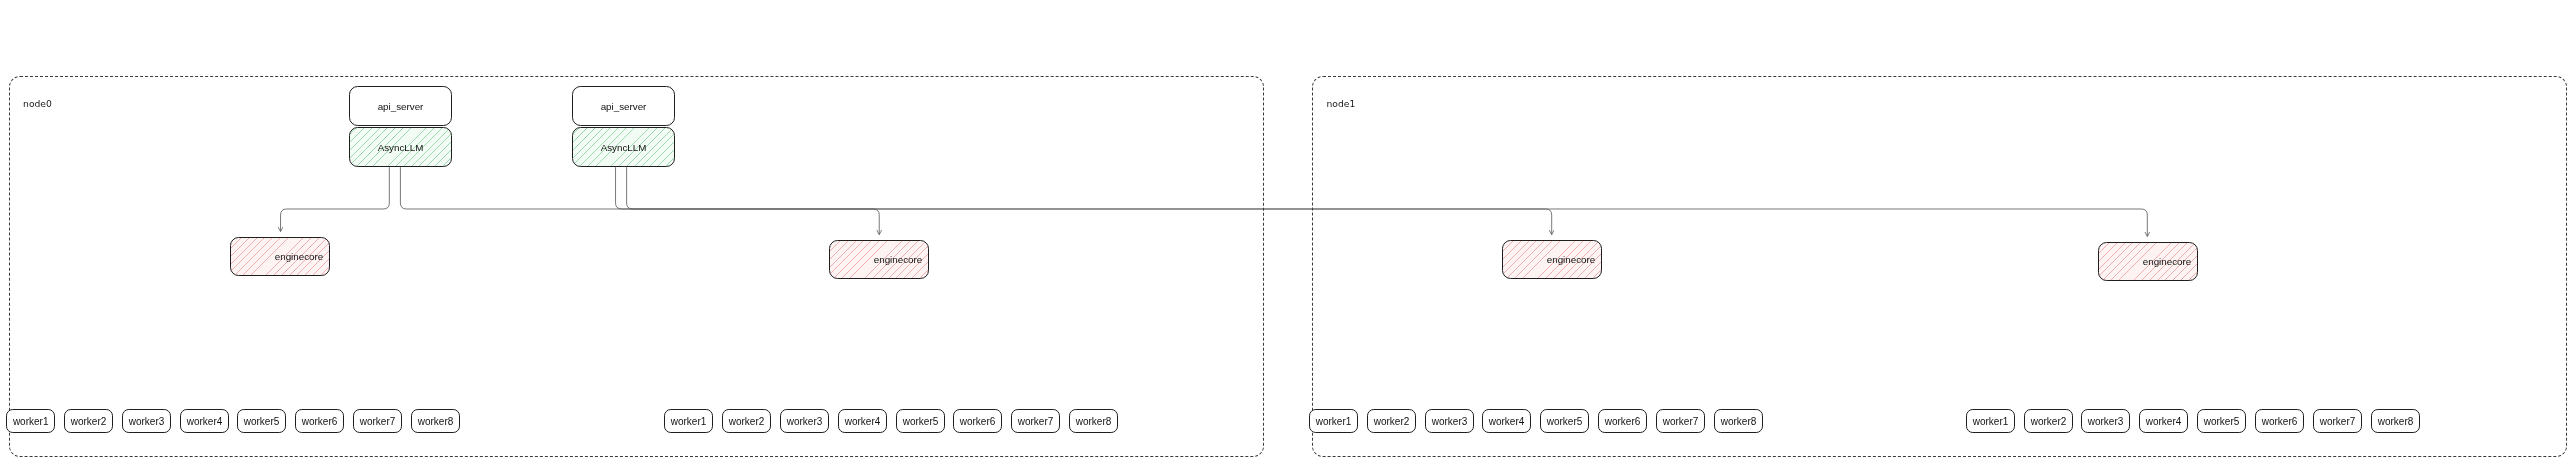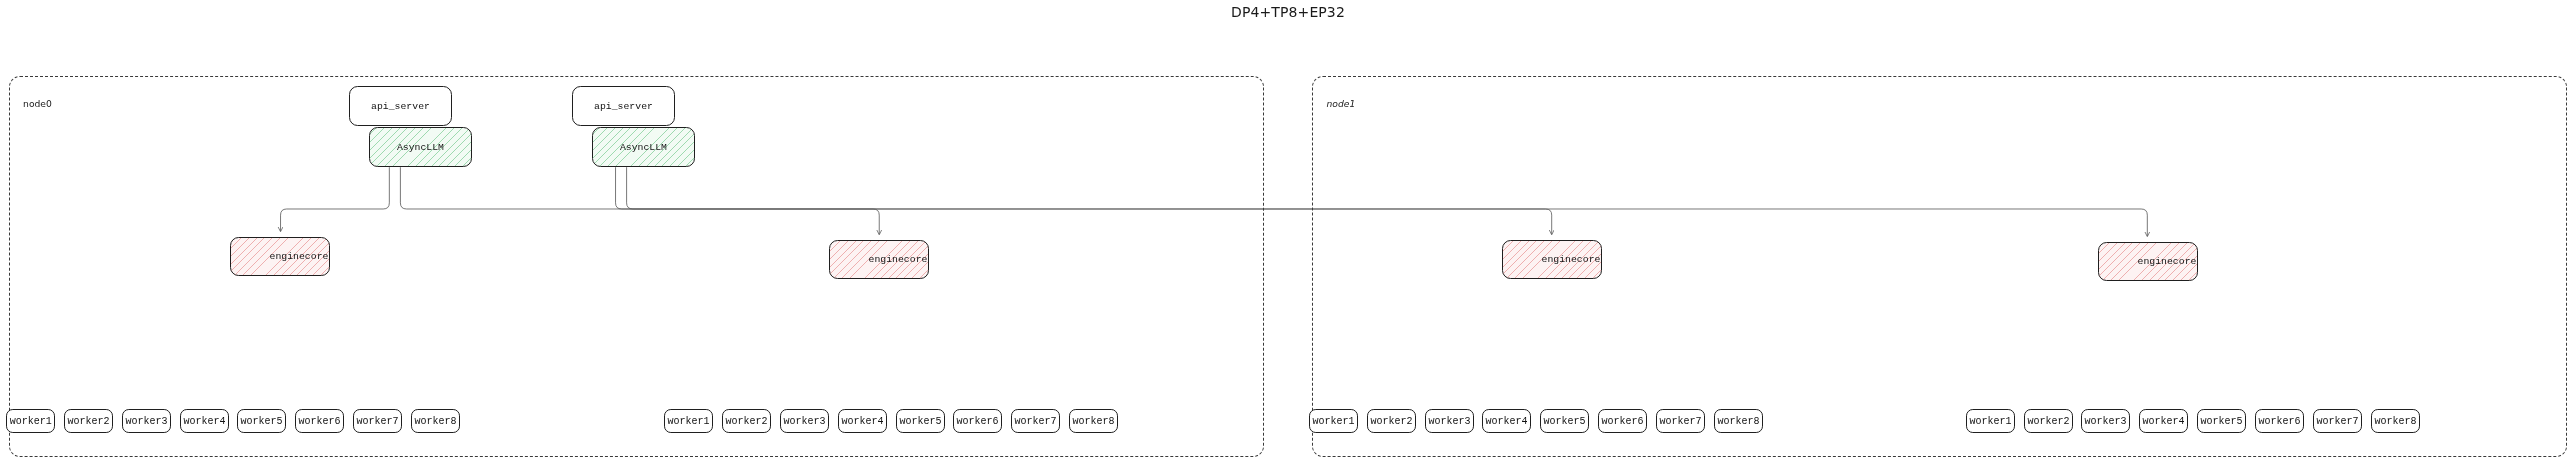--- a/index.html
+++ b/index.html
@@ -55,36 +55,35 @@
     box-sizing: border-box;
     border: 1.2px solid #1f1f1f;
     border-radius: 8.6px;
     display: flex;
     align-items: center;
     justify-content: center;
     font-size: 9.8px;
     color: #111111;
     background: #ffffff;
     white-space: nowrap;
-    font-family: Liberation Mono, monospace;
+    font-family: Liberation Sans, sans-serif;
   }
   .box-api {
     background: #ffffff;
   }
   
   .box-async {
     background-color: #f2fbf4;
     background-image: repeating-linear-gradient(
       -45deg,
       rgba(90, 190, 120, 0.55) 0px,
       rgba(90, 190, 120, 0.55) 0.7px,
       rgba(0,0,0,0) 0.7px,
       rgba(0,0,0,0) 5.5px
     );
-    margin-left: 20px;
   }
   
   .box-engine {
     background-color: #fdf3f3;
     background-image: repeating-linear-gradient(
       -45deg,
       rgba(226, 120, 120, 0.55) 0px,
       rgba(226, 120, 120, 0.55) 0.7px,
       rgba(0,0,0,0) 0.7px,
       rgba(0,0,0,0) 5.5px
@@ -105,21 +104,20 @@
     width: 2576px;
     height: 469px;
     pointer-events: none;
   }
 </style>
 </head>
 <body>
 
 <div id="canvas">
 
-  <div class="diagram-title">DP4+TP8+EP32</div>
 
   <svg id="edges" viewBox="0 0 4188 763" width="2576" height="469" xmlns="http://www.w3.org/2000/svg">
       <defs>
         <marker id="ah" markerWidth="10" markerHeight="10" refX="7" refY="4" orient="auto" markerUnits="userSpaceOnUse">
           <path d="M0,0 L8,4 L0,8" fill="none" stroke="#555555" stroke-width="1.2"></path>
         </marker>
       </defs>
       <path d="M 632 272 L 632 330 Q 632 340 622 340 L 465 340 Q 455 340 455 350 L 455 376" fill="none" stroke="#555555" stroke-width="1.3" marker-end="url(#ah)"></path>
       <path d="M 650 272 L 650 330 Q 650 340 660 340 L 1419 340 Q 1429 340 1429 350 L 1429 381" fill="none" stroke="#555555" stroke-width="1.3" marker-end="url(#ah)"></path>
       <path d="M 1000 272 L 1000 330 Q 1000 340 1010 340 L 2513 340 Q 2523 340 2523 350 L 2523 381" fill="none" stroke="#555555" stroke-width="1.3" marker-end="url(#ah)"></path>
@@ -189,21 +187,21 @@
       </div>
       <div class="box box-worker" style="left: 953px; top: 409px; width: 49px; height: 24px;">
         <span>worker6</span>
       </div>
       <div class="box box-worker" style="left: 1011px; top: 409px; width: 49px; height: 24px;">
         <span>worker7</span>
       </div>
       <div class="box box-worker" style="left: 1069px; top: 409px; width: 49px; height: 24px;">
         <span>worker8</span>
       </div>
-      <div class="node-cluster" style="left: 1312px; top: 76px; width: 1255px; height: 381px; font-style: italic;">
+      <div class="node-cluster" style="left: 1312px; top: 76px; width: 1255px; height: 381px;">
         <div class="node-label">node1</div>
       </div>
       <div class="box box-engine" style="left: 1502px; top: 240px; width: 100px; height: 39px;">
         <span>enginecore</span>
       </div>
       <div class="box box-engine" style="left: 2098px; top: 242px; width: 100px; height: 39px;">
         <span>enginecore</span>
       </div>
       <div class="box box-worker" style="left: 1309px; top: 409px; width: 49px; height: 24px;">
         <span>worker1</span>

